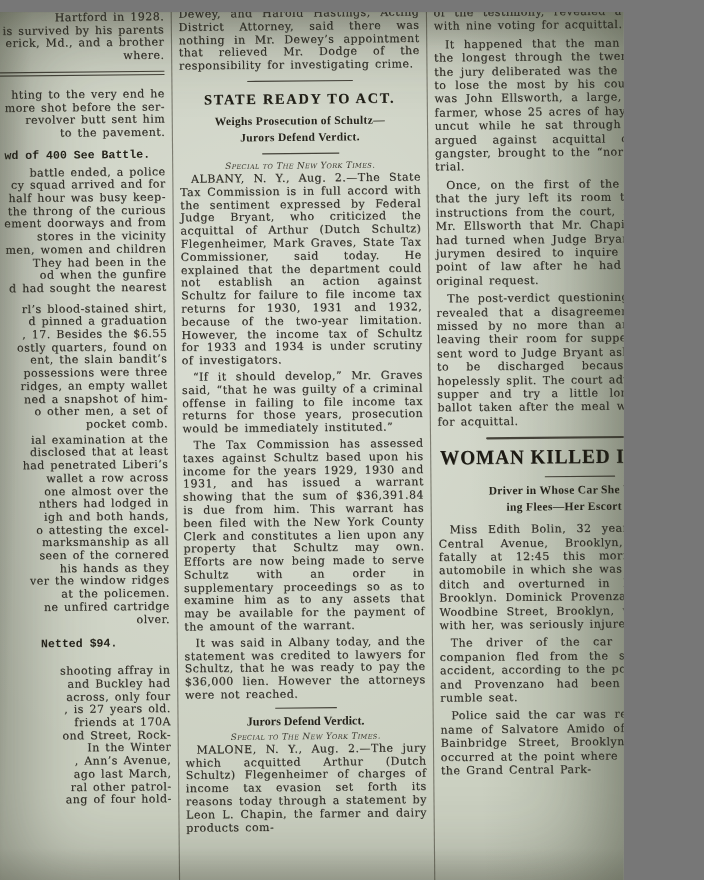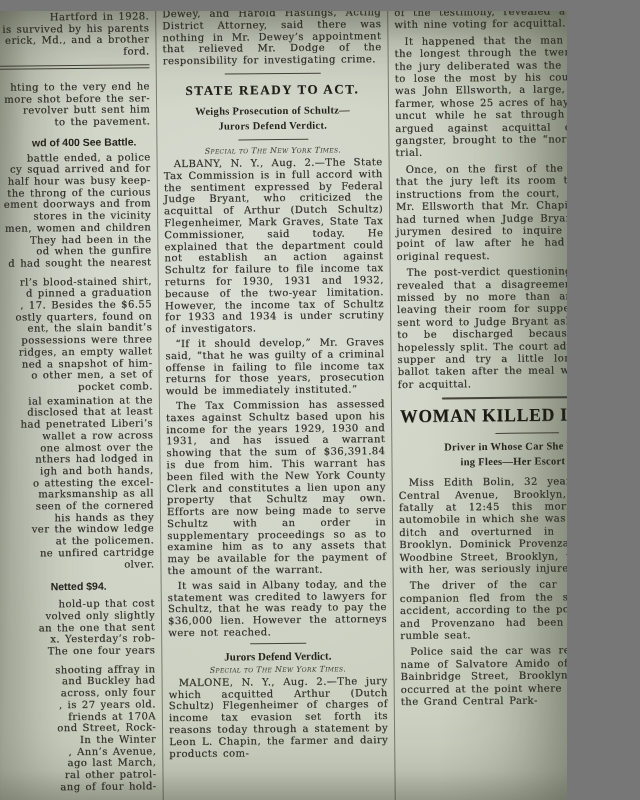--- a/index.html
+++ b/index.html
@@ -79,21 +79,21 @@
     padding-top:4px;
   }
   .frag-group{display:flex;flex-direction:column;align-items:flex-end;flex:none;max-width:none;}
   .frag-group > div{
     white-space:nowrap;flex:none;
     font-size:10px;line-height:11.7px;
     letter-spacing:0.45px;word-spacing:1.4px;
     text-shadow:0.3px 0.3px 0.5px rgba(55,50,40,0.55);
   }
   .frag-subhead{
-    font-family:Liberation Sans, sans-serif;font-weight:bold;
+    font-family:Liberation Mono, monospace;font-weight:bold;
     font-size:10.5px;white-space:nowrap;color:#26241c;flex:none;
   }
   .dbl-rule{width:100%;flex:none;border-top:1px solid #45433a;border-bottom:1px solid #45433a;height:2px;margin:7px 0 9px 0;}
 
   #mid-col{position:absolute;left:172px;top:0;width:219px;height:806px;padding-top:2px;}
   #right-col{position:absolute;left:404px;top:0;width:258px;height:806px;padding-top:3px;}
   #right-col .body-p{margin-bottom:4px;line-height:12.4px;}
 </style>
 </head>
 <body>
@@ -102,21 +102,21 @@
   <div id="sheet">
 
     <div class="vdiv" id="vdiv-left"></div>
     <div class="vdiv" id="vdiv-right"></div>
 
     <div id="left-col">
       <div class="frag-group">
           <div>Hartford in 1928.</div>
           <div>is survived by his parents</div>
           <div>erick, Md., and a brother</div>
-          <div>ford.</div>
+          <div>where.</div>
         </div>
       <div class="dbl-rule"></div>
       <div class="frag-group" style="margin-top:3px">
           <div>hting to the very end he</div>
           <div>e more shot before the ser-</div>
           <div>revolver butt sent him</div>
           <div>to the pavement.</div>
         </div>
       <div class="frag-subhead" style="margin:8px 14px 4px 0">wd of 400 See Battle.</div>
       <div class="frag-group">
@@ -148,33 +148,26 @@
           <div>disclosed that at least</div>
           <div>had penetrated Liberi’s</div>
           <div>wallet a row across</div>
           <div>one almost over the</div>
           <div>nthers had lodged in</div>
           <div>igh and both hands,</div>
           <div>o attesting the excel-</div>
           <div>marksmanship as all</div>
           <div>seen of the cornered</div>
           <div>his hands as they</div>
-          <div>ver the window ledge</div>
+          <div>ver the window ridges</div>
           <div>at the policemen.</div>
           <div>ne unfired cartridge</div>
           <div>olver.</div>
         </div>
       <div class="frag-subhead" style="margin:10px 48px 6px 0">Netted $94.</div>
-      <div class="frag-group">
-          <div>hold-up that cost</div>
-          <div>volved only slightly</div>
-          <div>an the one that sent</div>
-          <div>x.  Yesterday’s rob-</div>
-          <div>The one four years</div>
-        </div>
       <div class="frag-group" style="margin-top:7px">
           <div>shooting affray in</div>
           <div>and Buckley had</div>
           <div>across, only four</div>
           <div>, is 27 years old.</div>
           <div>friends at 170A</div>
           <div>ond Street, Rock-</div>
           <div>In the Winter</div>
           <div>, Ann’s Avenue,</div>
           <div>ago last March,</div>

